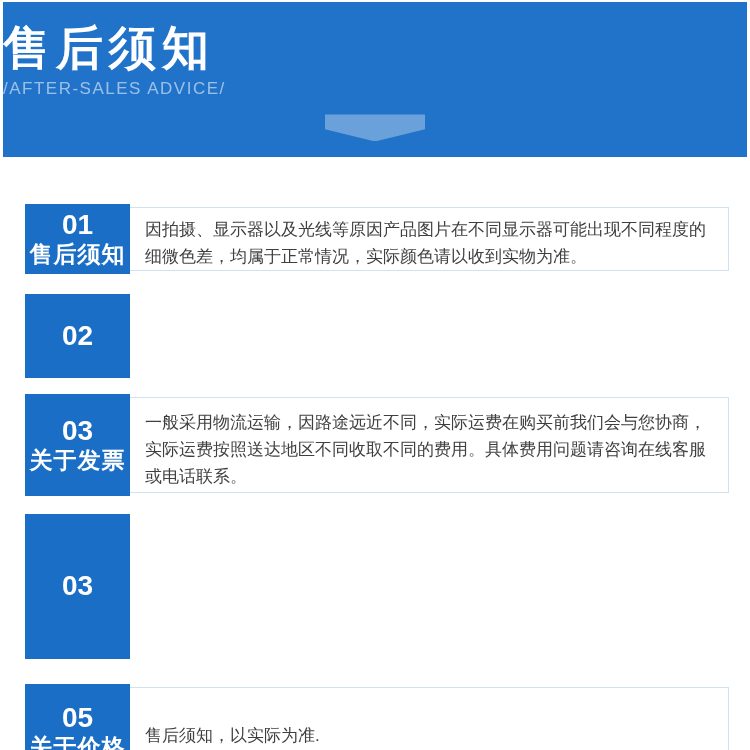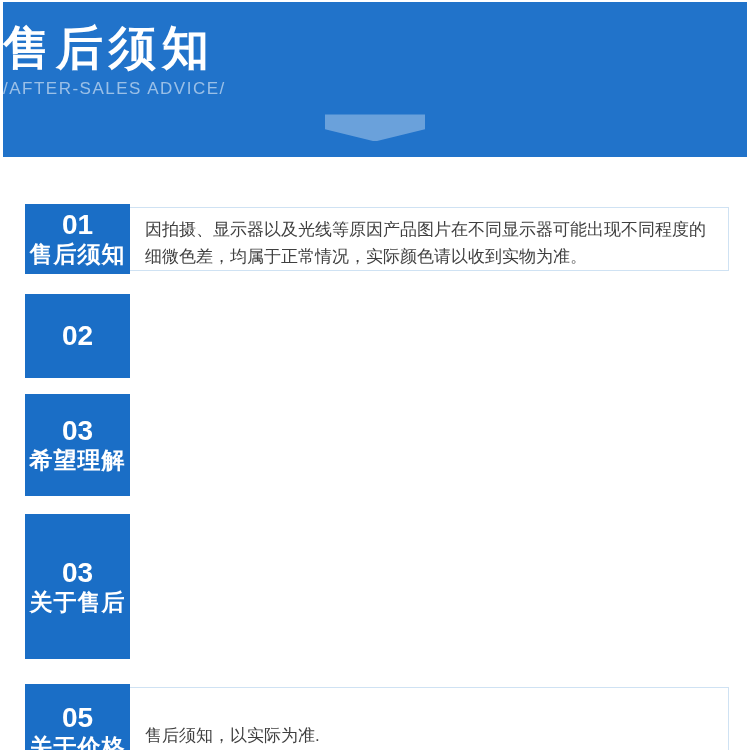--- a/index.html
+++ b/index.html
@@ -96,28 +96,30 @@
 
     <section class="row">
       <div class="row-label">
         <div class="row-num">02</div>
       </div>
     </section>
 
     <section class="row">
       <div class="row-label">
         <div class="row-num">03</div>
-        <div class="row-cap">希望理解</div>
+        <div class="row-cap">关于发票</div>
+      </div>
+      <div class="row-body">
+        <p>一般采用物流运输，因路途远近不同，实际运费在购买前我们会与您协商，实际运费按照送达地区不同收取不同的费用。具体费用问题请咨询在线客服或电话联系。</p>
       </div>
     </section>
 
     <section class="row">
       <div class="row-label">
         <div class="row-num">03</div>
-        <div class="row-cap">关于售后</div>
       </div>
     </section>
 
     <section class="row">
       <div class="row-label">
         <div class="row-num">05</div>
         <div class="row-cap">关于价格</div>
       </div>
       <div class="row-body">
         <p>售后须知，以实际为准.</p>

